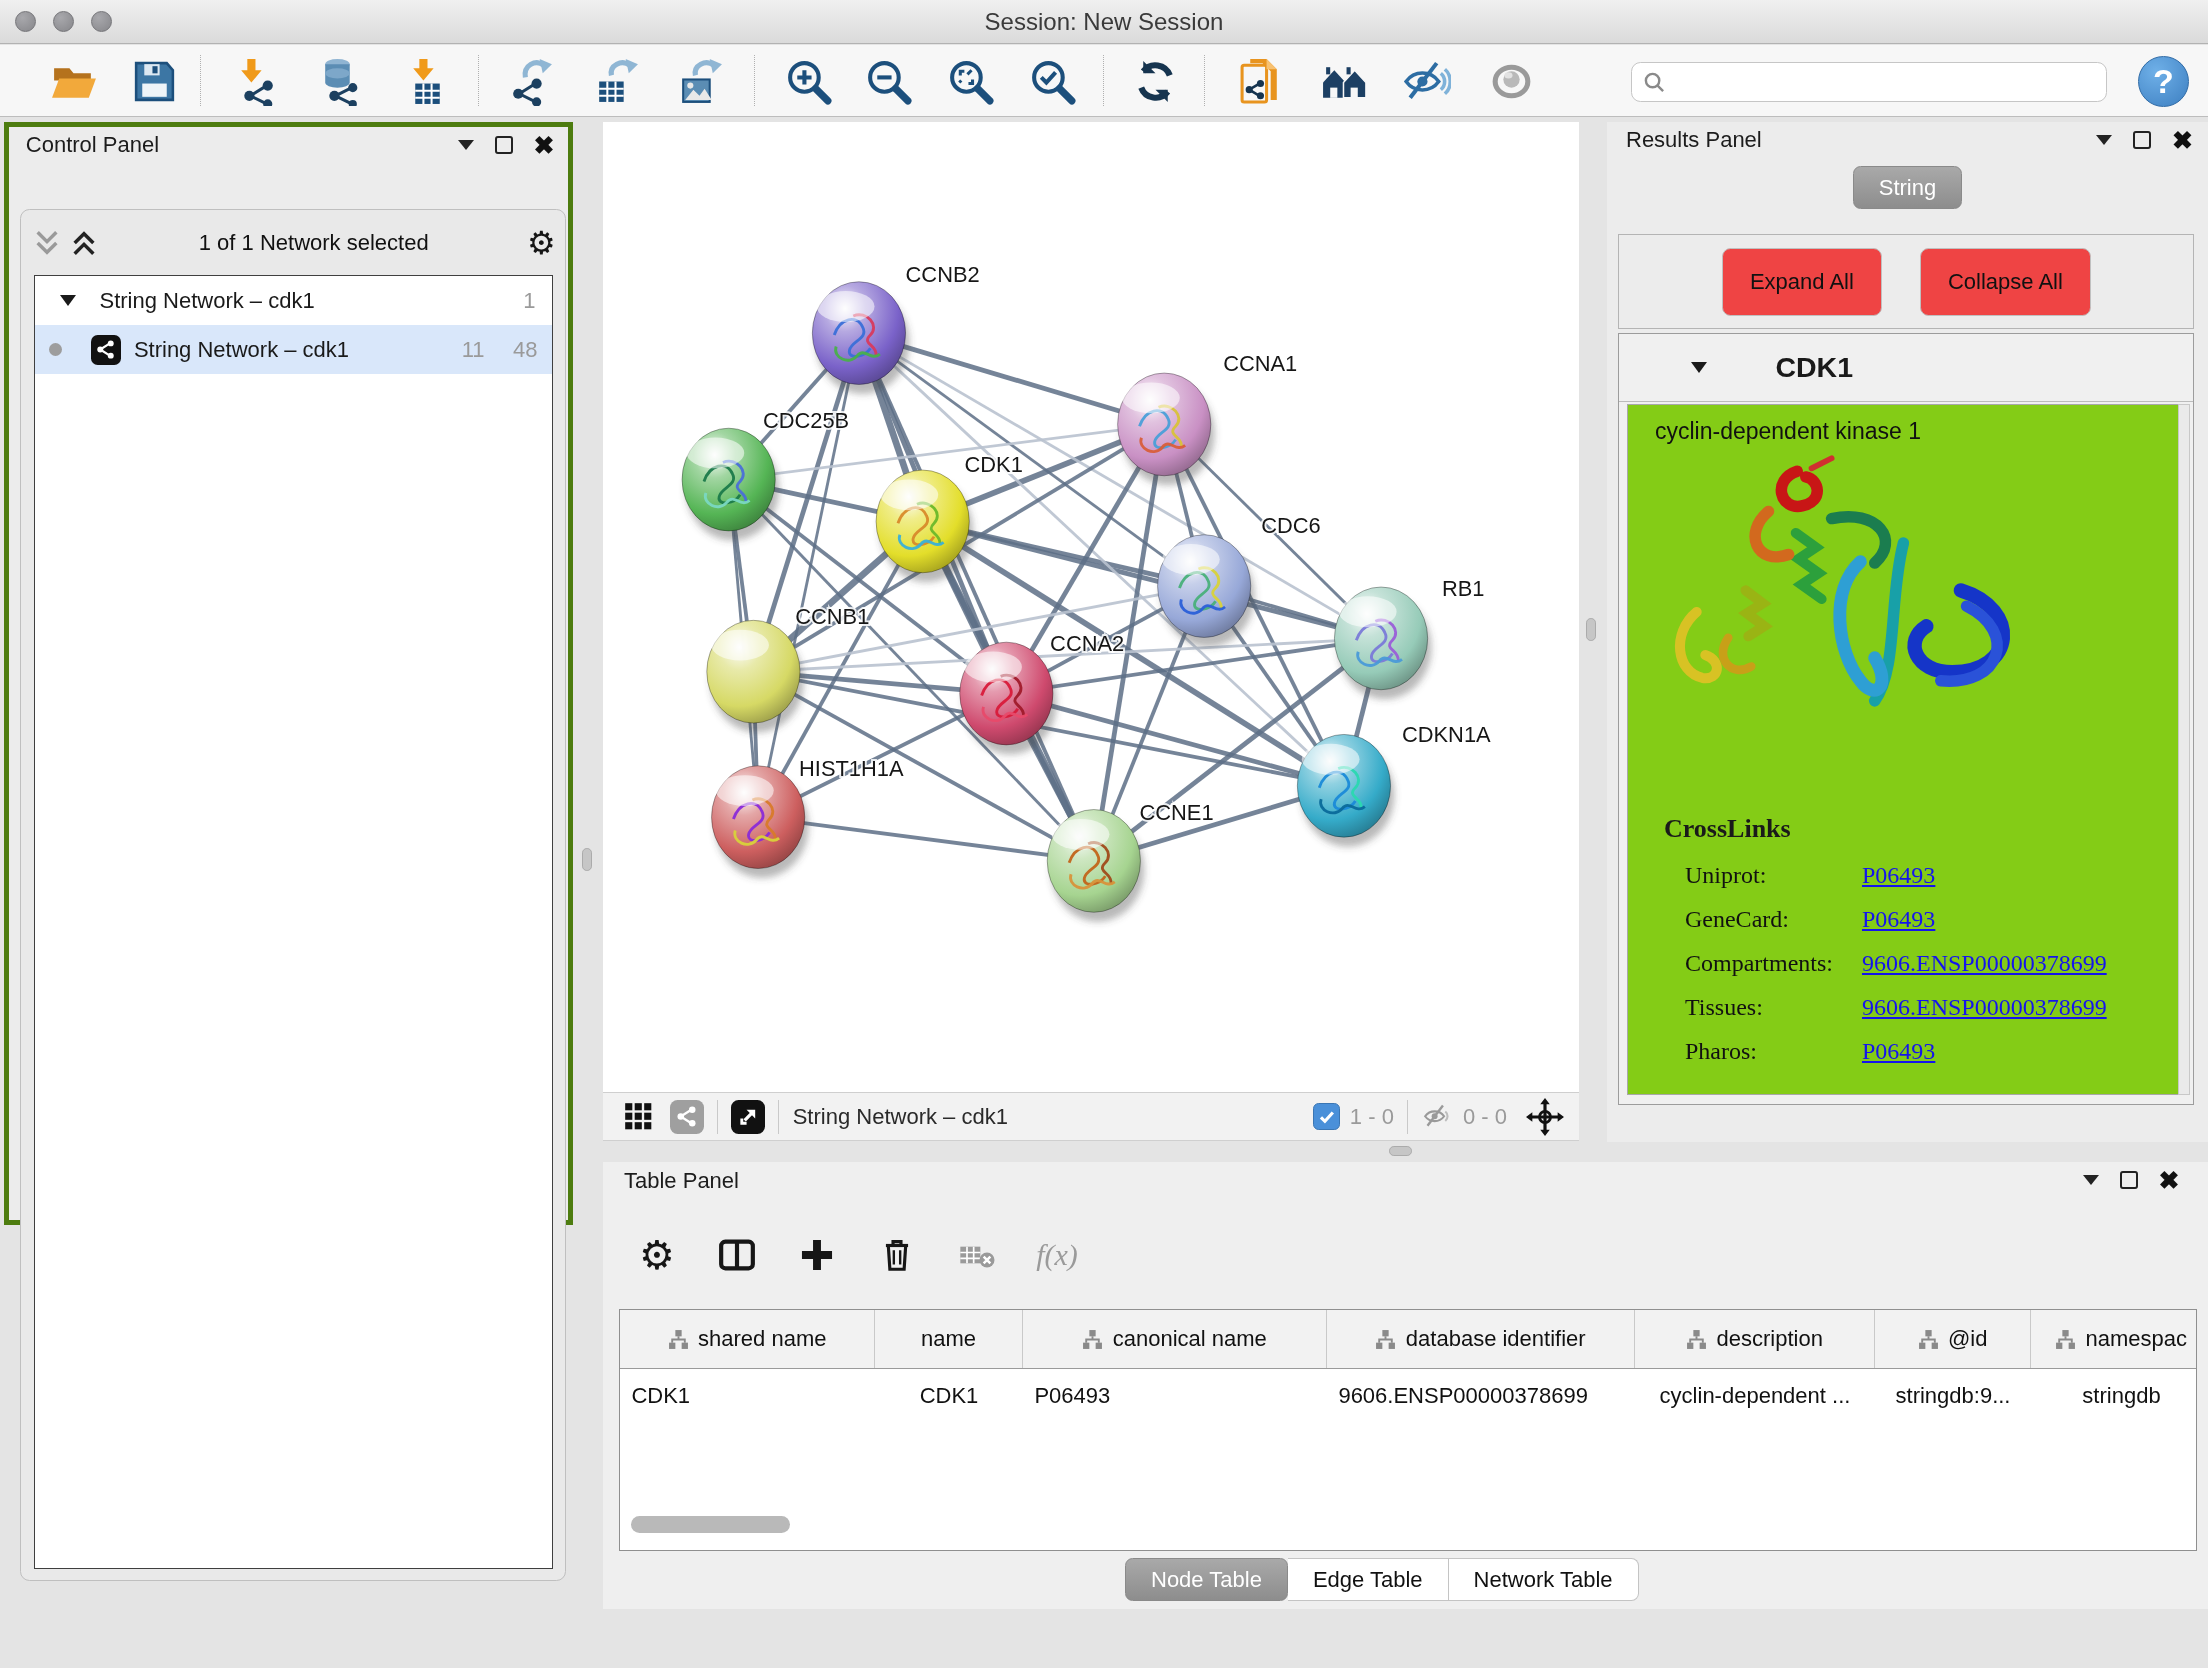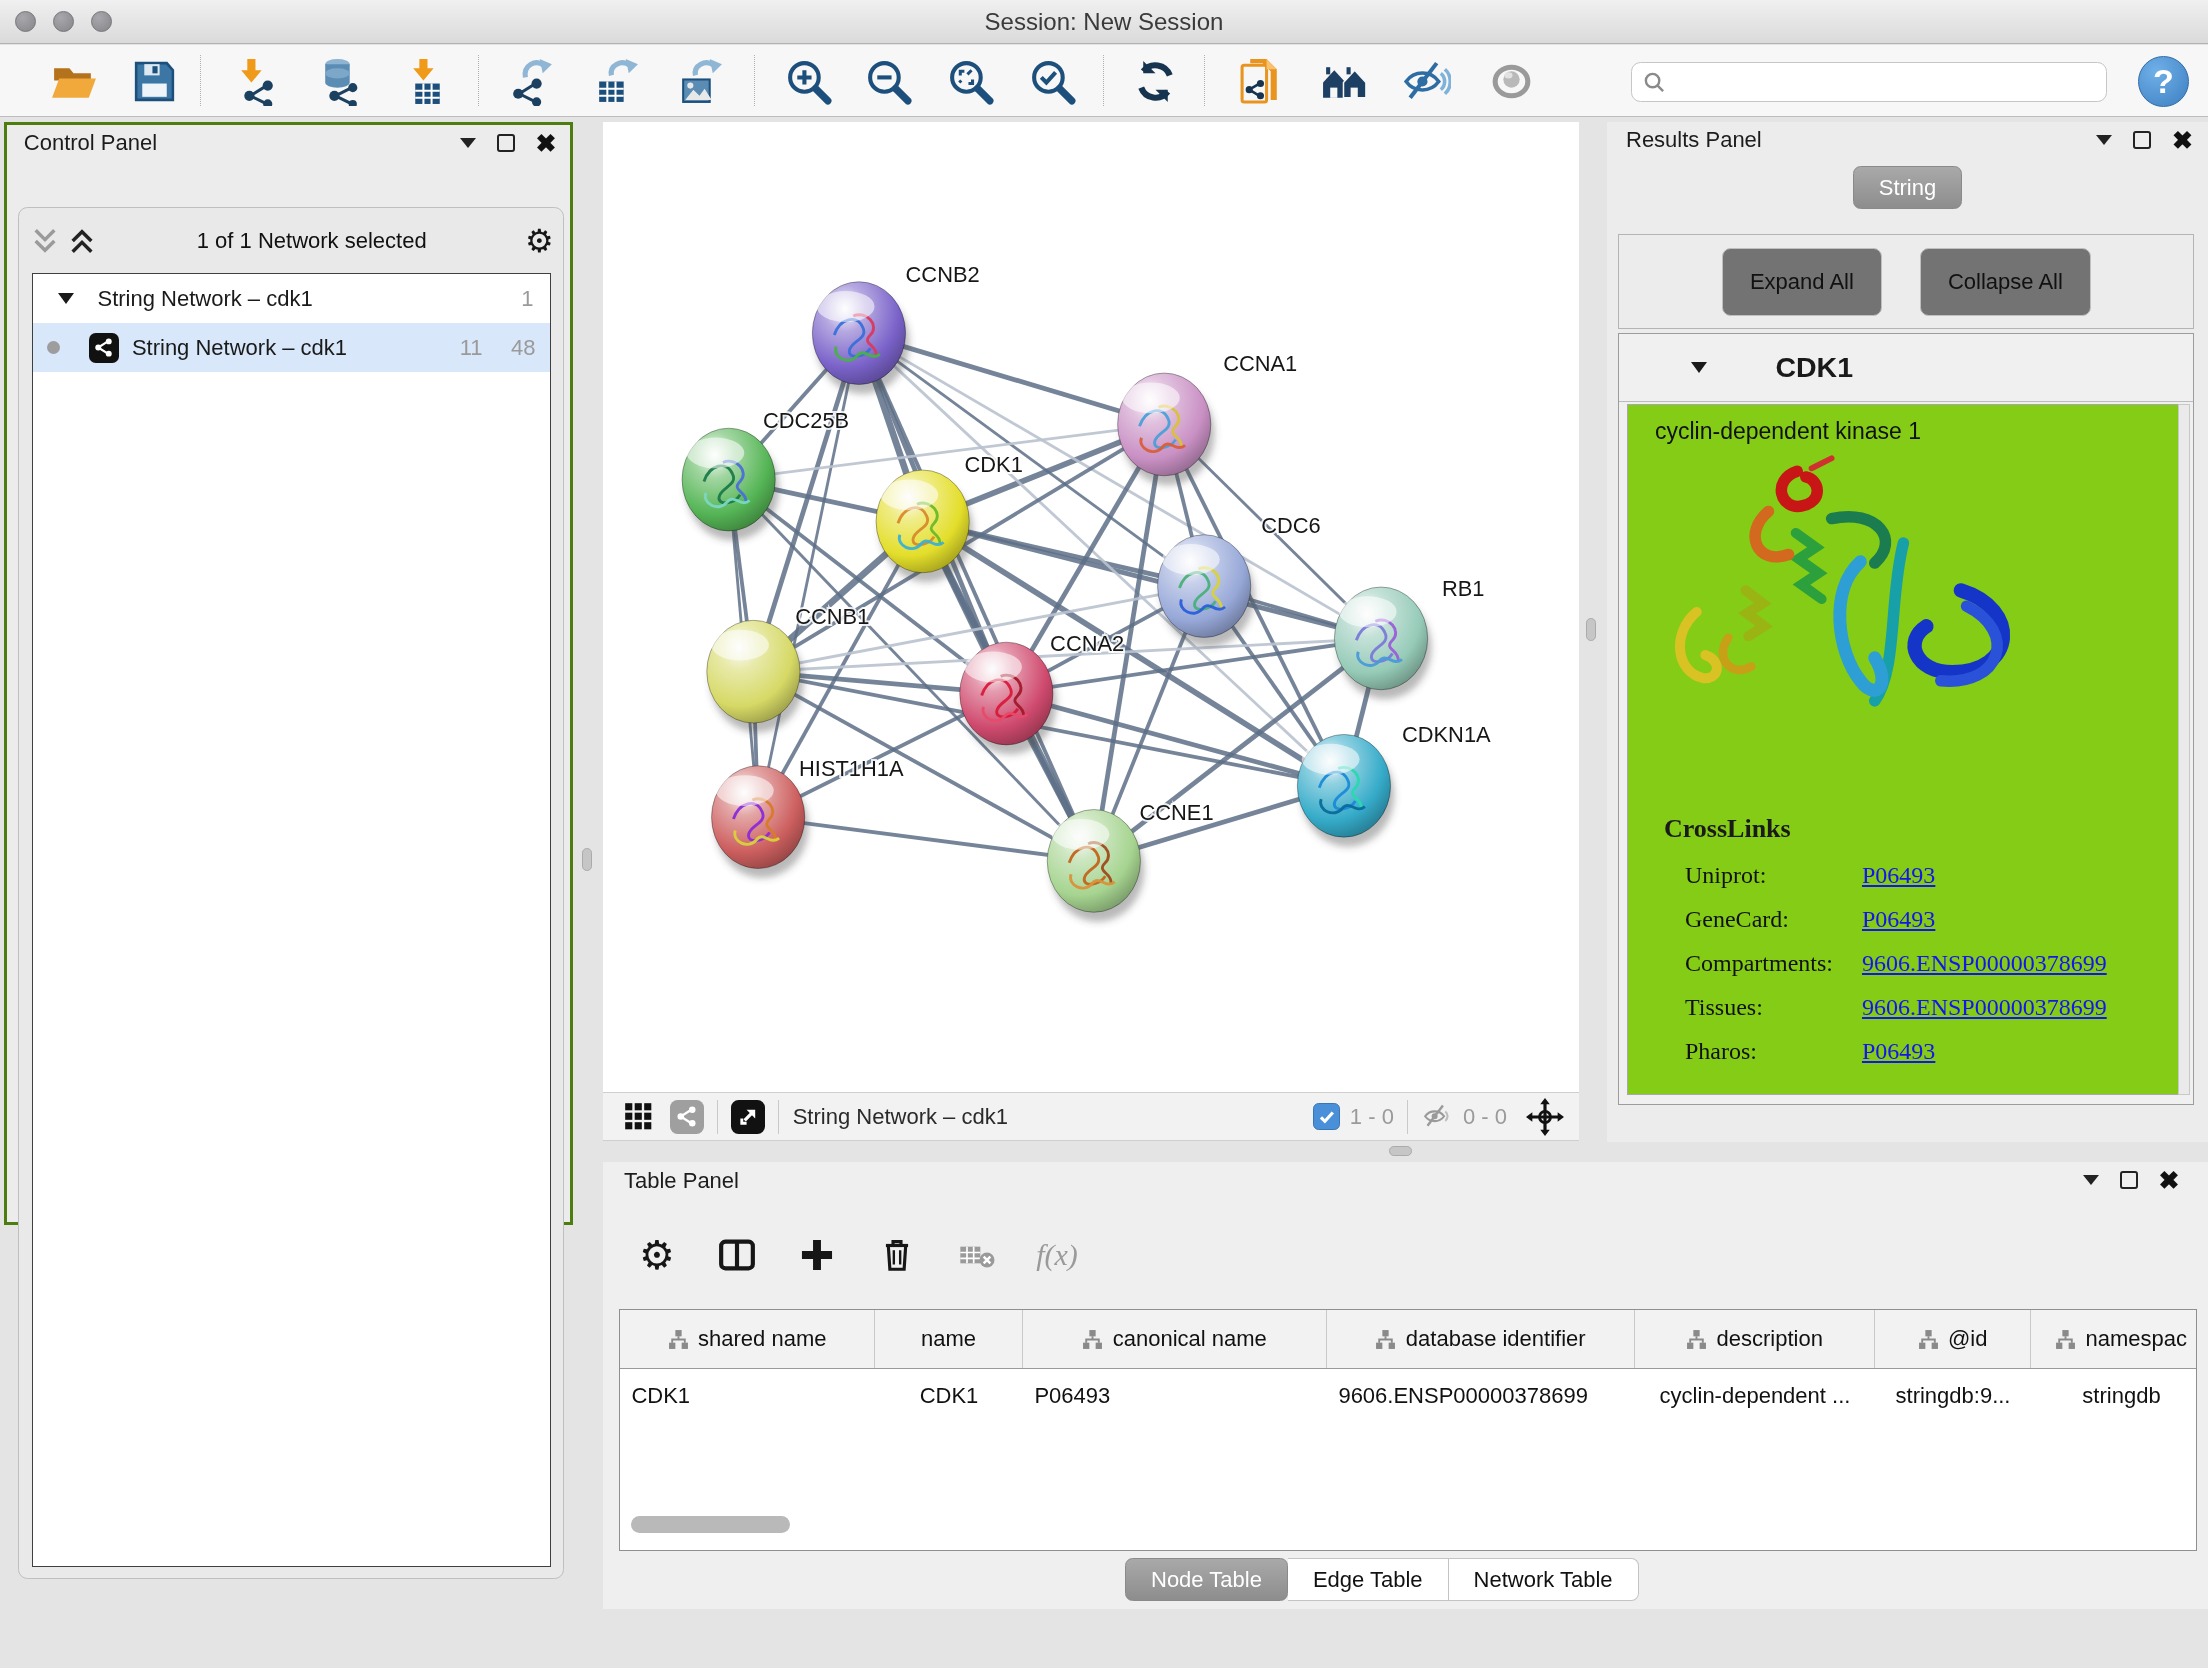--- a/index.html
+++ b/index.html
@@ -42,21 +42,21 @@
   .tab { padding:7.6px 25px; font-size:22px; background:#fff; border:1px solid #c4c4c4;
     border-left-width:0; color:#111; }
   .tab:first-child { border-left-width:1px; border-radius:7.6px 0 0 7.6px; }
   .tab:last-child { border-radius:0 7.6px 7.6px 0; }
   .tab.sel { background:linear-gradient(#a9a9a9,#8d8d8d); color:#fff; border-color:#8a8a8a;
     border-radius:7.6px; }
   .tab.single { border-radius:7.6px; border-left-width:1px; }
 
   
   .control-panel { position:absolute; left:3.8px; top:122px; width:569px; height:1103px;
-    background:#ececec; border:3px solid #4d7c0f; }
+    background:#ececec; border:5px solid #4d7c0f; }
   .cp-header { position:relative; height:36px; padding-left:17px; display:flex; align-items:center; }
   .cp-tabs { position:absolute; left:61px; top:42px; }
   .cp-inner { position:absolute; left:11.4px; top:82px; width:546px; height:1372px;
     background:#e9e9e9; border:1px solid #bfbfbf; border-radius:9.5px; }
   .cp-toolrow { position:absolute; left:9.5px; top:9.5px; right:9.5px; height:46px;
     display:flex; align-items:center; }
   .cp-seltext { flex:1; text-align:center; font-size:22px; color:#111; }
   .gear-glyph { font-size:32px; color:#161616; line-height:32px; }
   .cp-tree { position:absolute; left:13.3px; top:65px; width:519px; height:1294px;
     background:#fff; border:1.9px solid #3f3f3f; }
@@ -84,21 +84,21 @@
   .handle-v { position:absolute; width:9.5px; height:23px; border-radius:4.8px; background:#c6c6c6; border:1px solid #ababab; }
   .handle-h { position:absolute; width:23px; height:9.5px; border-radius:4.8px; background:#c6c6c6; border:1px solid #ababab; }
 
   
   .results-panel { position:absolute; left:1607px; top:122px; width:601px; height:1020px; background:#ececec; }
   .rp-header { position:relative; height:36px; padding-left:19px; display:flex; align-items:center; }
   .rp-tabwrap { position:absolute; left:0; right:0; top:44px; display:flex; justify-content:center; }
   .rp-box1 { position:absolute; left:11.4px; top:112px; width:576px; height:95px;
     background:#ececec; border:1.9px solid #b4b4b4; display:flex; align-items:center;
     justify-content:center; gap:38px; }
-  .rp-btn { padding:20px 27px; font-size:22px; background:#737373; border:1px solid #c0c0c0;
+  .rp-btn { padding:20px 27px; font-size:22px; background:#ef4444; border:1px solid #c0c0c0;
     border-radius:8.6px; color:#111; }
   .rp-section { position:absolute; left:11.4px; top:211px; width:576px; height:772px;
     background:#f0f0f0; border:1.9px solid #9c9c9c; }
   .rp-sec-head { height:68px; display:flex; align-items:center; border-bottom:1px solid #bbb; }
   .rp-sec-title { font-size:28.5px; font-weight:bold; margin-left:68px; }
   .rp-white { position:absolute; left:7.6px; top:70px; right:7.6px; bottom:9.5px;
     background:#84cc16; border:1px solid #a8a8a8; overflow:hidden; }
   .rp-desc { position:absolute; left:27px; top:13.3px; font-size:23px; color:#111; }
   .protein-img { position:absolute; left:28.5px; top:49px; width:380px; height:323px; }
   .xl-wrap { position:absolute; left:0; top:409px; right:0; font-family:"Liberation Serif",serif; }

